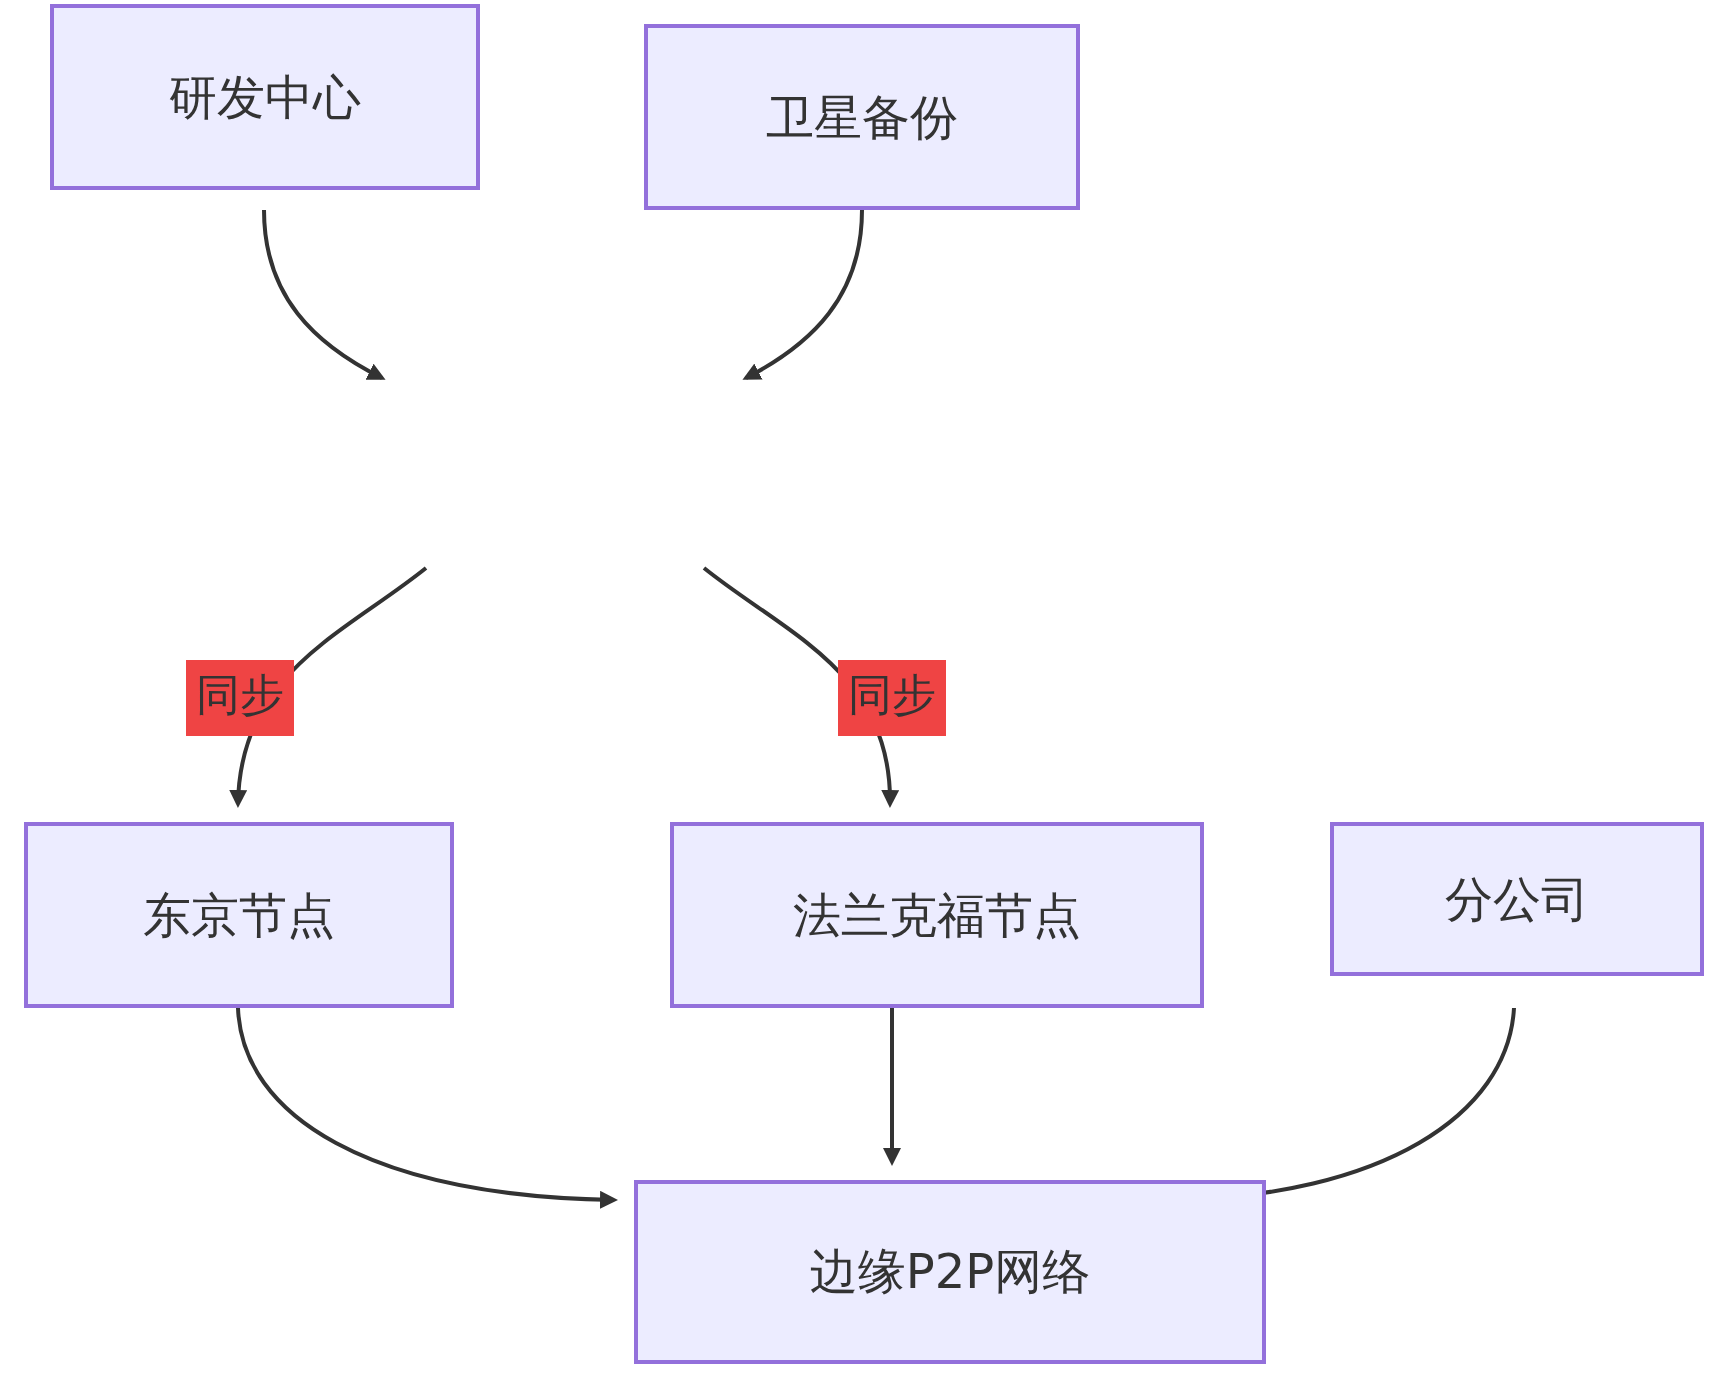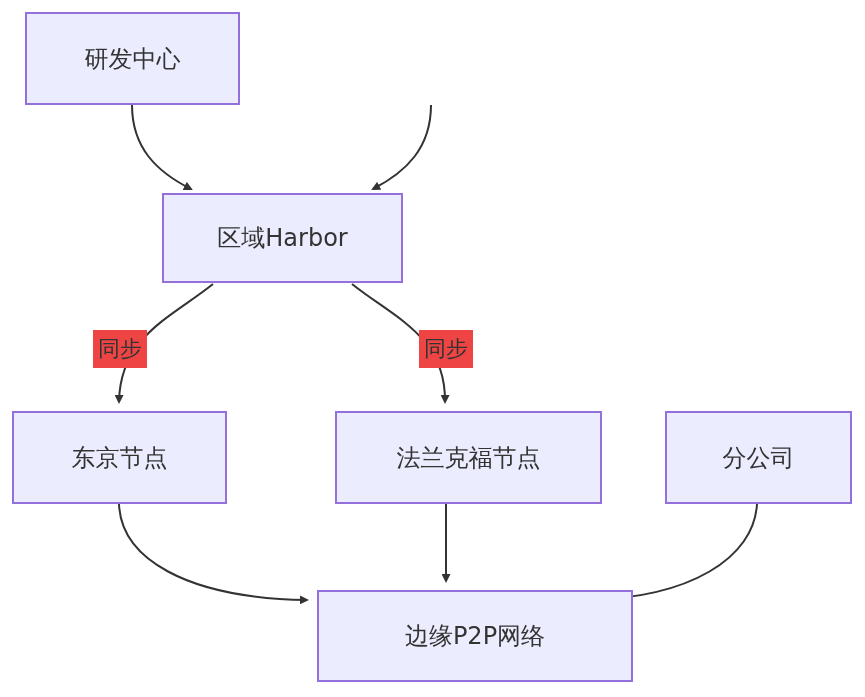--- a/index.html
+++ b/index.html
@@ -63,30 +63,30 @@
     </defs>
     <path class="edge-path" d="M132,105 C132,148 157,172 191,189" marker-end="url(#arrowhead)"></path>
     <path class="edge-path" d="M431,105 C431,148 406,172 373,189" marker-end="url(#arrowhead)"></path>
     <path class="edge-path" d="M213,284 C172,317 120,336 119,402" marker-end="url(#arrowhead)"></path>
     <path class="edge-path" d="M352,284 C393,317 446,336 445,402" marker-end="url(#arrowhead)"></path>
     <path class="edge-path" d="M119,504 C121,558 185,598 307,600" marker-end="url(#arrowhead)"></path>
     <path class="edge-path" d="M446,504 L446,581" marker-end="url(#arrowhead)"></path>
     <path class="edge-path" d="M757,504 C754,558 690,598 587,600" marker-end="url(#arrowhead)"></path>
   </svg>
 
-  <div class="node" style="left:25px; top:12px; width:215px; height:93px;">研发中心</div>
+  <div class="node" style="left:25px; top:2px; width:215px; height:93px;">研发中心</div>
 
+  <div class="node" style="left:322px; top:12px; width:218px; height:93px;">卫星备份</div>
 
-  <div class="node" style="left:162px; top:193px; width:241px; height:90px;">区域Harbor</div>
 
   <div class="node" style="left:12px; top:411px; width:215px; height:93px;">东京节点</div>
 
   <div class="node" style="left:313px; top:411px; width:267px; height:93px;margin-left:22px;">法兰克福节点</div>
 
-  <div class="node" style="left:665px; top:411px; width:187px; height:93px;">分公司</div>
+  <div class="node" style="left:665px; top:411px; width:187px; height:77px;">分公司</div>
 
   <div class="node" style="left:317px; top:590px; width:316px; height:92px;">边缘P2P网络</div>
 
   <div class="edge-label" style="left:120px; top:349px;">同步</div>
 
   <div class="edge-label" style="left:446px; top:349px;">同步</div>
 
 </div>
 
 </body></html>

